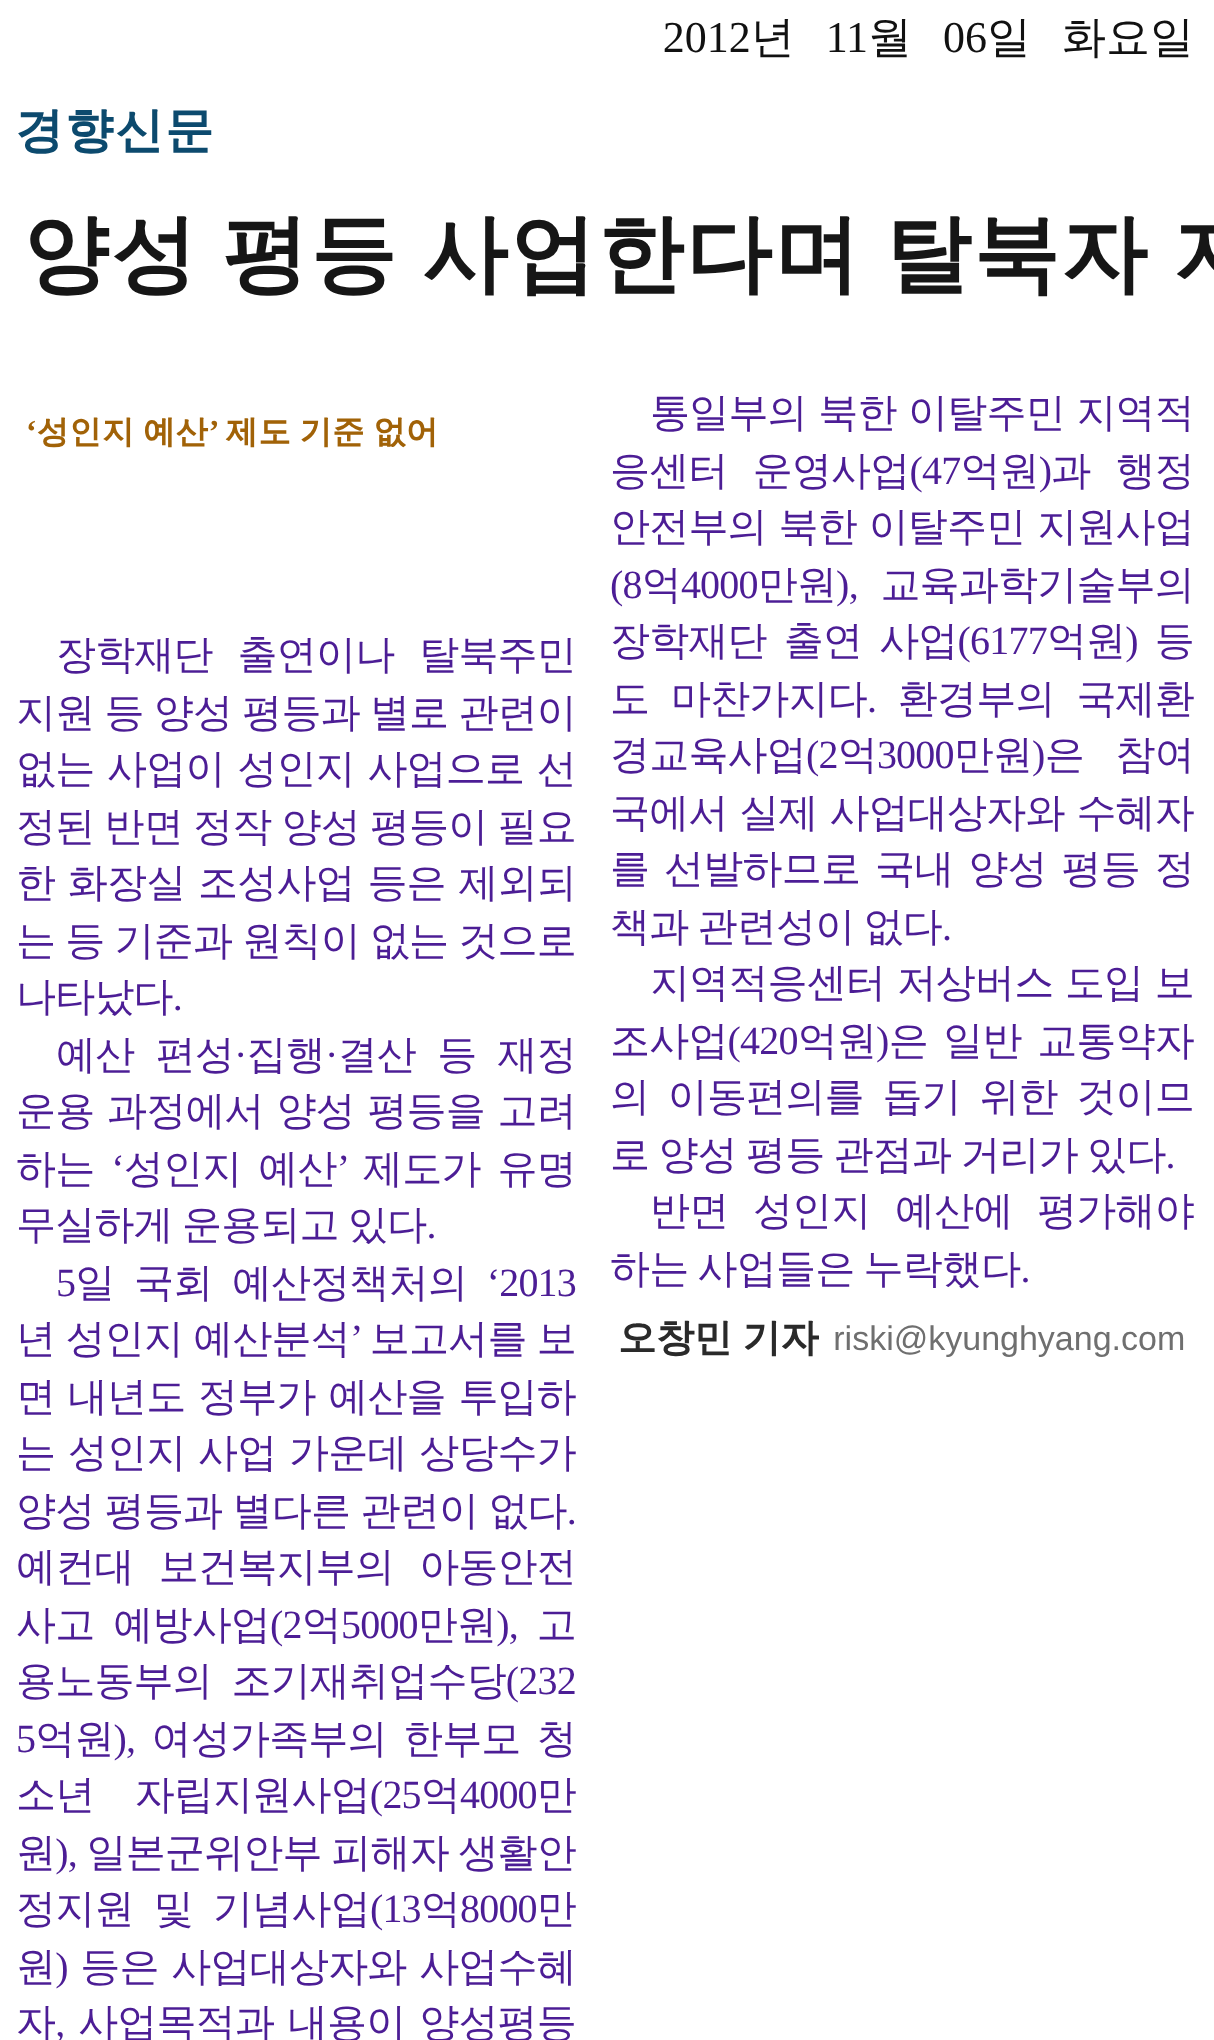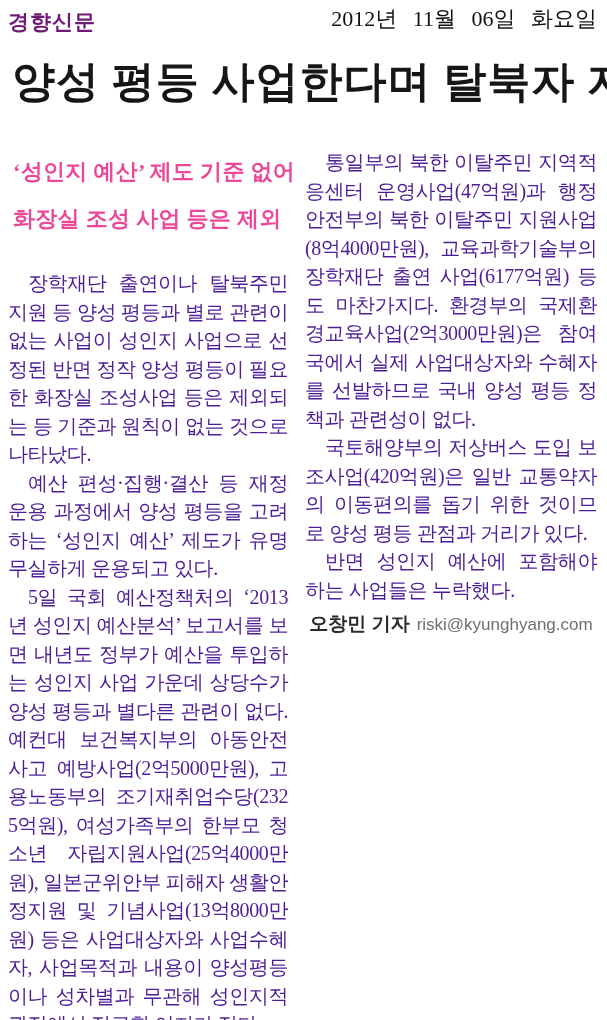--- a/index.html
+++ b/index.html
@@ -17,24 +17,25 @@
     background: #ffffff;
   }
   .masthead {
     display: flex;
     justify-content: space-between;
     align-items: flex-start;
   }
   .logo {
     font-family: "Liberation Sans", "DejaVu Sans", sans-serif;
     font-weight: 800;
-    font-size: 21px;
+    font-size: 24px;
     letter-spacing: 1px;
-    color: #701a75;
+    color: #0c4a6e;
     padding-top: 2px;
+    margin-top: 41px;
   }
   .dateline {
     font-size: 22px;
     line-height: 26px;
     word-spacing: 10px;
     color: #111;
   }
   .headline {
     margin-top: 17px;
     padding-left: 4px;
@@ -48,25 +49,25 @@
     display: flex;
     gap: 17px;
     margin-top: 37px;
   }
   .col-left  { width: 280px; }
   .col-right { width: 292px; }
   .subhead {
     min-height: 94px;
     margin-bottom: 27px;
     padding-left: 5px;
-    font-size: 22px;
+    font-size: 16px;
     font-weight: 600;
     line-height: 47px;
     letter-spacing: 0.3px;
-    color: #ec4899;
+    color: #a16207;
     white-space: nowrap;
   }
   .para {
     font-size: 20px;
     line-height: 28.5px;
     letter-spacing: -0.4px;
     text-align: justify;
     text-indent: 20px;
     word-break: break-all;
     color: #4c1d95;
@@ -101,30 +102,29 @@
     </div>
   </header>
 
   <h1 class="headline">양성 평등 사업한다며 탈북자 지원</h1>
 
   <div class="columns">
 
     <div class="col col-left">
       <div class="subhead">
         <div>‘성인지 예산’ 제도 기준 없어</div>
-        <div>화장실 조성 사업 등은 제외</div>
       </div>
       <p class="para">장학재단 출연이나 탈북주민 지원 등 양성 평등과 별로 관련이 없는 사업이 성인지 사업으로 선정된 반면 정작 양성 평등이 필요한 화장실 조성사업 등은 제외되는 등 기준과 원칙이 없는 것으로 나타났다.</p>
       <p class="para">예산 편성·집행·결산 등 재정 운용 과정에서 양성 평등을 고려하는 ‘성인지 예산’ 제도가 유명무실하게 운용되고 있다.</p>
       <p class="para">5일 국회 예산정책처의 ‘2013년 성인지 예산분석’ 보고서를 보면 내년도 정부가 예산을 투입하는 성인지 사업 가운데 상당수가 양성 평등과 별다른 관련이 없다. 예컨대 보건복지부의 아동안전사고 예방사업(2억5000만원), 고용노동부의 조기재취업수당(2325억원), 여성가족부의 한부모 청소년 자립지원사업(25억4000만원), 일본군위안부 피해자 생활안정지원 및 기념사업(13억8000만원) 등은 사업대상자와 사업수혜자, 사업목적과 내용이 양성평등이나 성차별과 무관해 성인지적 관점에서 접근할 여지가 적다.</p>
     </div>
 
     <div class="col col-right">
       <p class="para">통일부의 북한 이탈주민 지역적응센터 운영사업(47억원)과 행정안전부의 북한 이탈주민 지원사업(8억4000만원), 교육과학기술부의 장학재단 출연 사업(6177억원) 등도 마찬가지다. 환경부의 국제환경교육사업(2억3000만원)은 참여국에서 실제 사업대상자와 수혜자를 선발하므로 국내 양성 평등 정책과 관련성이 없다.</p>
-      <p class="para">국토해양부의 저상버스 도입 보조사업(420억원)은 일반 교통약자의 이동편의를 돕기 위한 것이므로 양성 평등 관점과 거리가 있다.</p>
-      <p class="para">반면 성인지 예산에 포함해야 하는 사업들은 누락했다.</p>
+      <p class="para">지역적응센터 저상버스 도입 보조사업(420억원)은 일반 교통약자의 이동편의를 돕기 위한 것이므로 양성 평등 관점과 거리가 있다.</p>
+      <p class="para">반면 성인지 예산에 평가해야 하는 사업들은 누락했다.</p>
       <div class="byline">
         <span class="reporter">오창민 기자</span><span class="email">riski@kyunghyang.com</span>
       </div>
     </div>
 
   </div>
 </div>
 
 </body></html>

